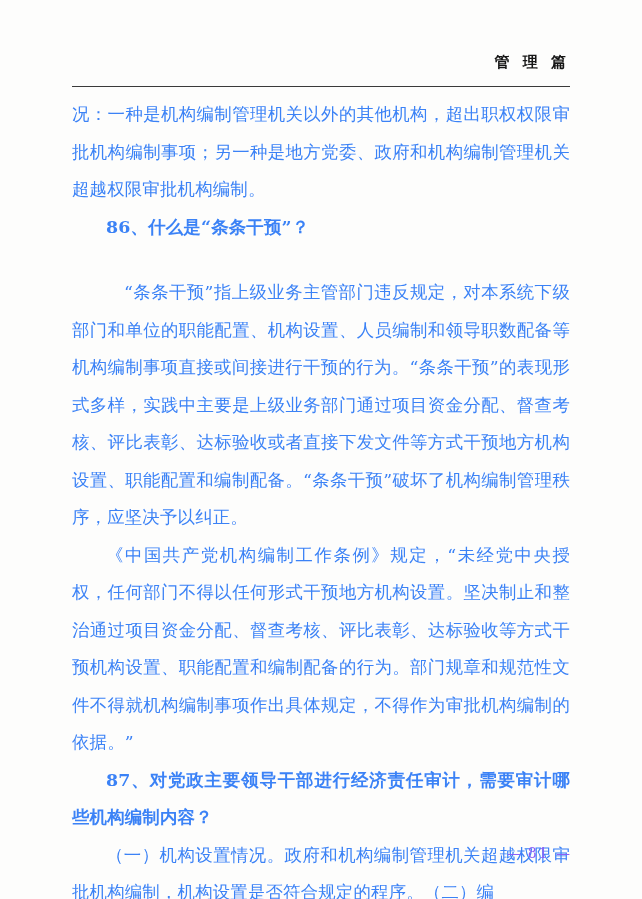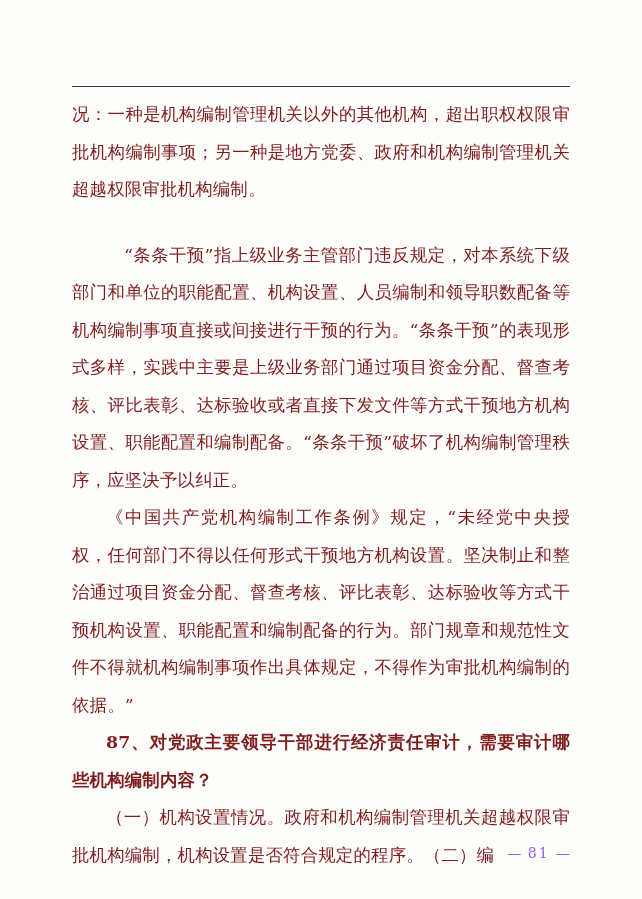--- a/index.html
+++ b/index.html
@@ -55,21 +55,21 @@
     top: 96px;
     width: 498px;
   }
   p {
     margin: 0;
     font-size: 17.4px;
     line-height: 37.5px;
     text-align: justify;
     text-justify: inter-ideograph;
     letter-spacing: 0.2px;
-    color: #7f1d1d;
+    color: #3b82f6;
   }
   p.indent1 {
     text-indent: 34px;
   }
   p.indent2 {
     text-indent: 52px;
     margin-top: 28px;
   }
   p.q {
     font-weight: 700;
@@ -92,24 +92,28 @@
   }
   .footer .dash {
     letter-spacing: 0;
   }
 </style>
 </head>
 <body>
 
 <div class="page">
 
+  <div class="header">
+    <span class="header-title">管 理 篇</span>
+  </div>
   <div class="header-rule"></div>
 
   <div class="content">
     <p class="plain">况：一种是机构编制管理机关以外的其他机构，超出职权权限审批机构编制事项；另一种是地方党委、政府和机构编制管理机关超越权限审批机构编制。</p>
+    <p class="q q-sub">86、什么是“条条干预”？</p>
     <p class="indent2">“条条干预”指上级业务主管部门违反规定，对本系统下级部门和单位的职能配置、机构设置、人员编制和领导职数配备等机构编制事项直接或间接进行干预的行为。“条条干预”的表现形式多样，实践中主要是上级业务部门通过项目资金分配、督查考核、评比表彰、达标验收或者直接下发文件等方式干预地方机构设置、职能配置和编制配备。“条条干预”破坏了机构编制管理秩序，应坚决予以纠正。</p>
     <p class="indent1">《中国共产党机构编制工作条例》规定，“未经党中央授权，任何部门不得以任何形式干预地方机构设置。坚决制止和整治通过项目资金分配、督查考核、评比表彰、达标验收等方式干预机构设置、职能配置和编制配备的行为。部门规章和规范性文件不得就机构编制事项作出具体规定，不得作为审批机构编制的依据。”</p>
     <p class="q q-sub">87、对党政主要领导干部进行经济责任审计，需要审计哪些机构编制内容？</p>
     <p class="indent1">（一）机构设置情况。政府和机构编制管理机关超越权限审批机构编制，机构设置是否符合规定的程序。（二）编</p>
   </div>
 
   <div class="footer">
     <span class="dash">—</span>
     <span>81</span>
     <span class="dash">—</span>

